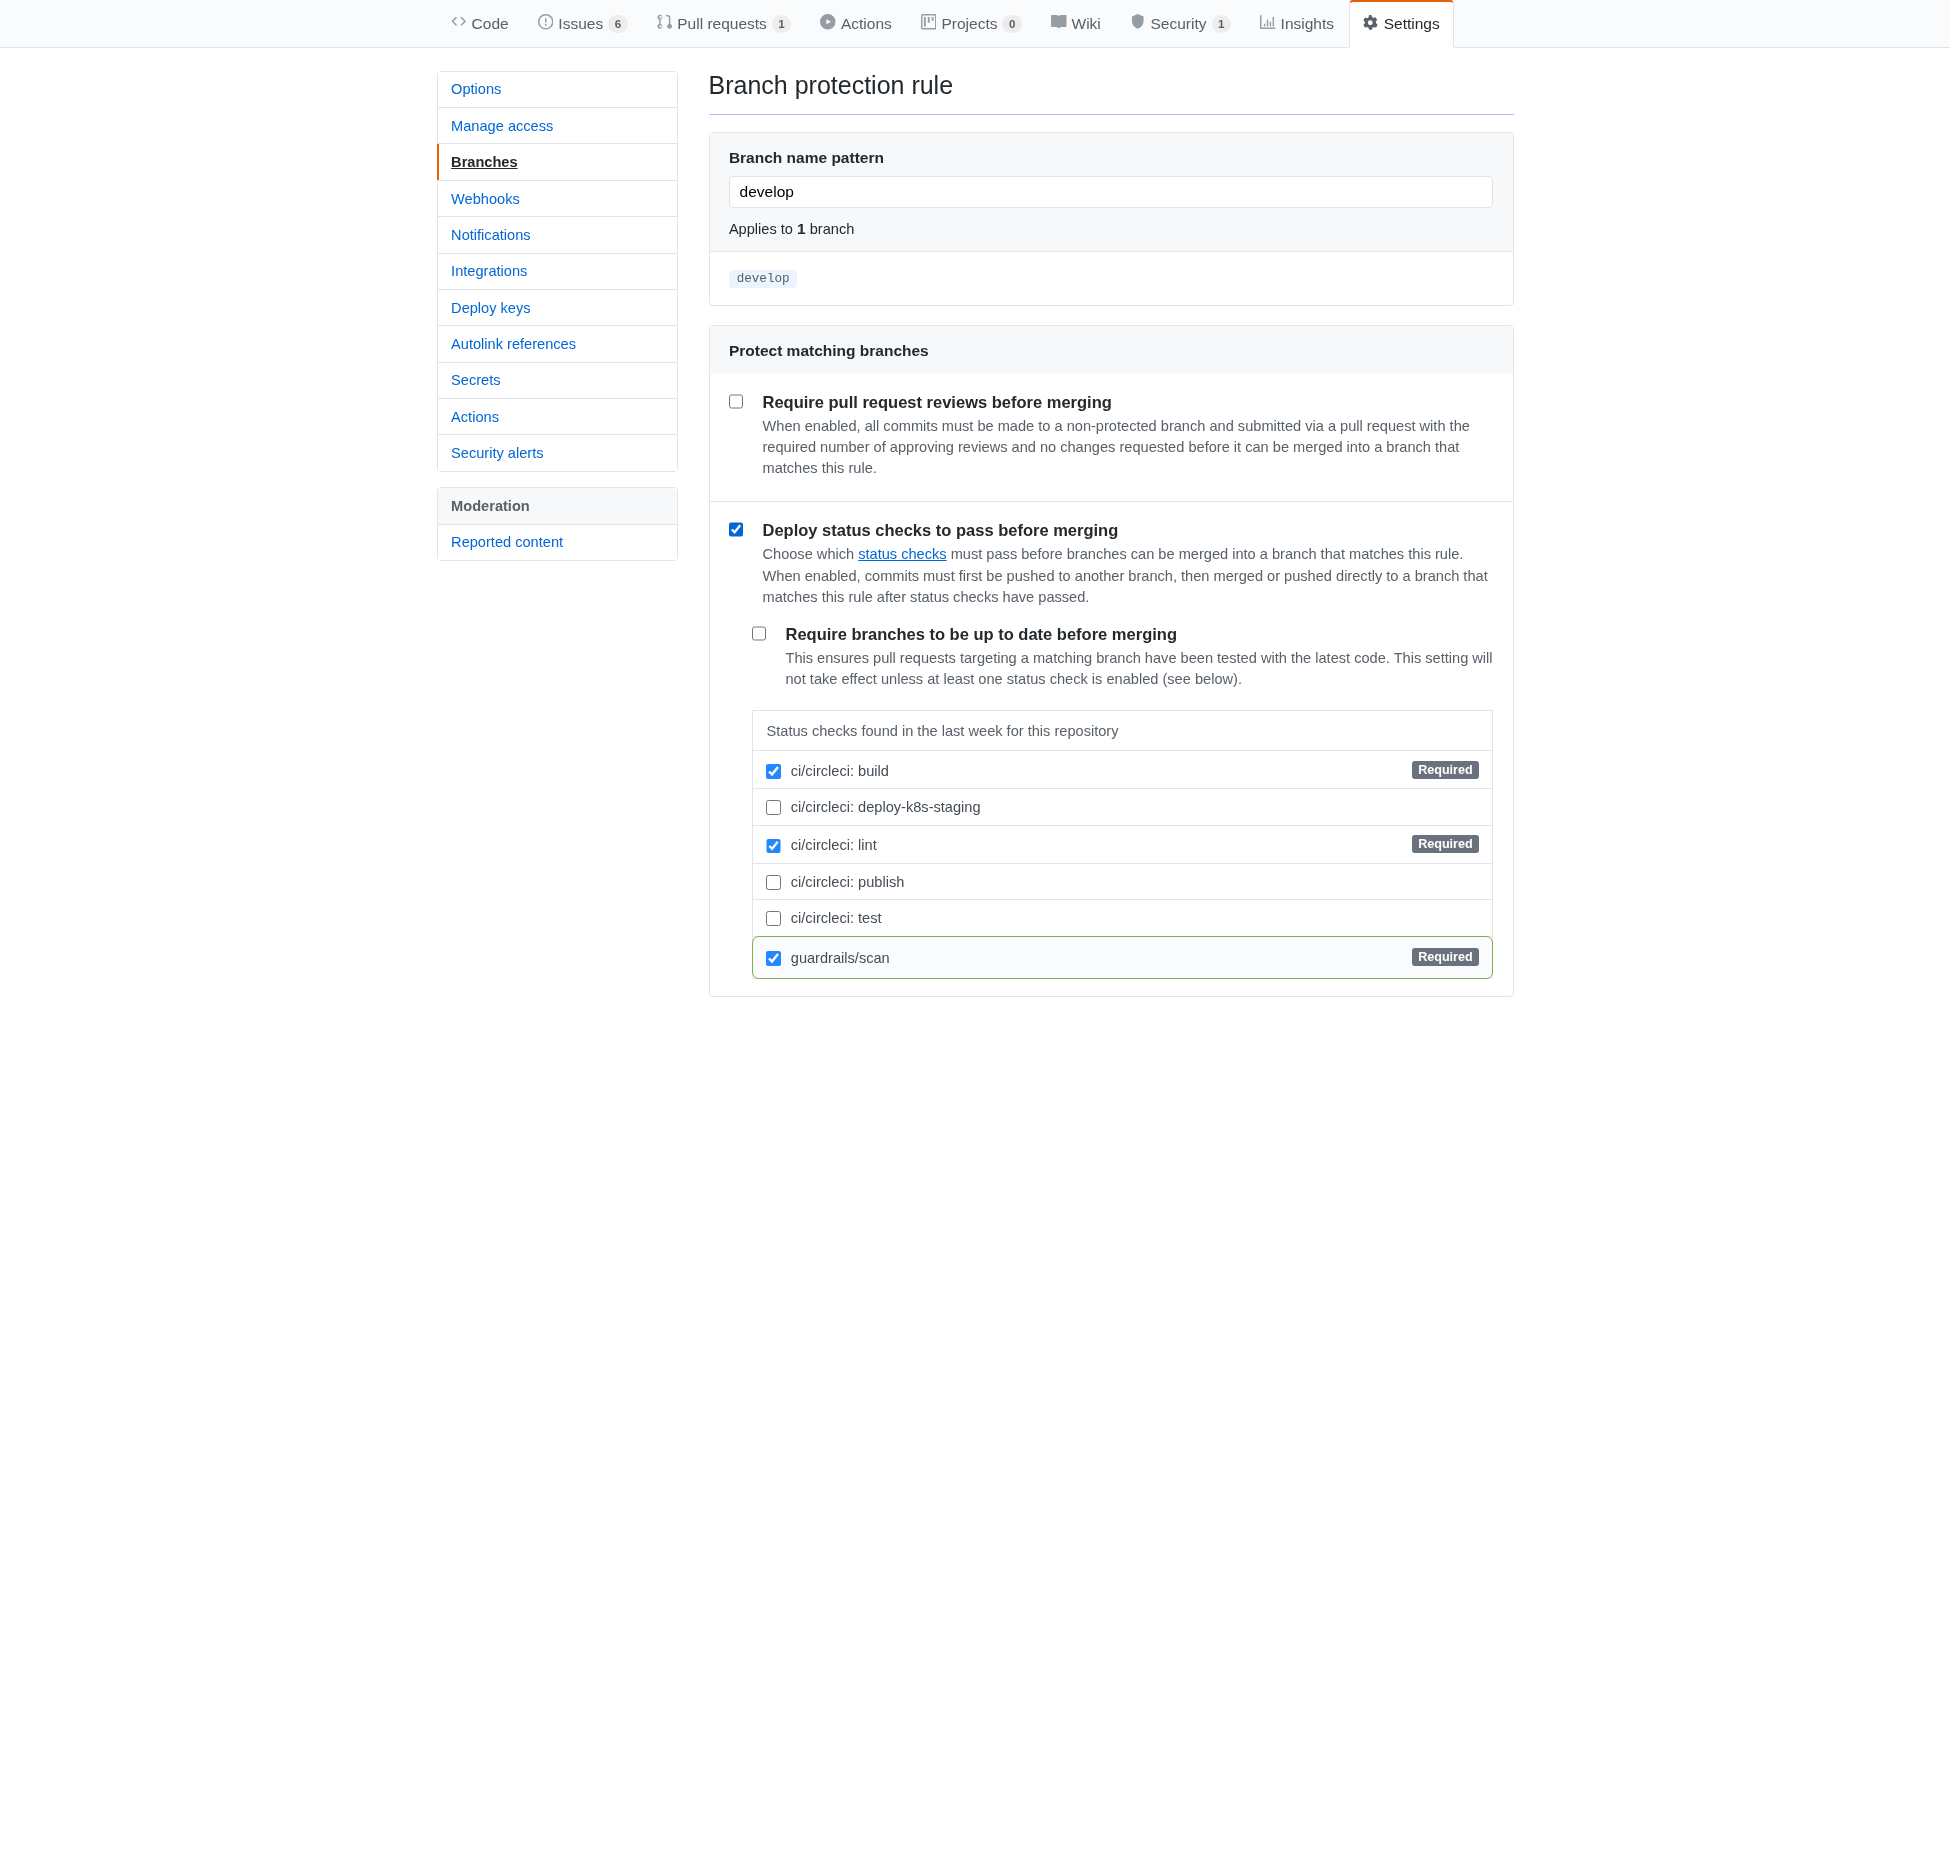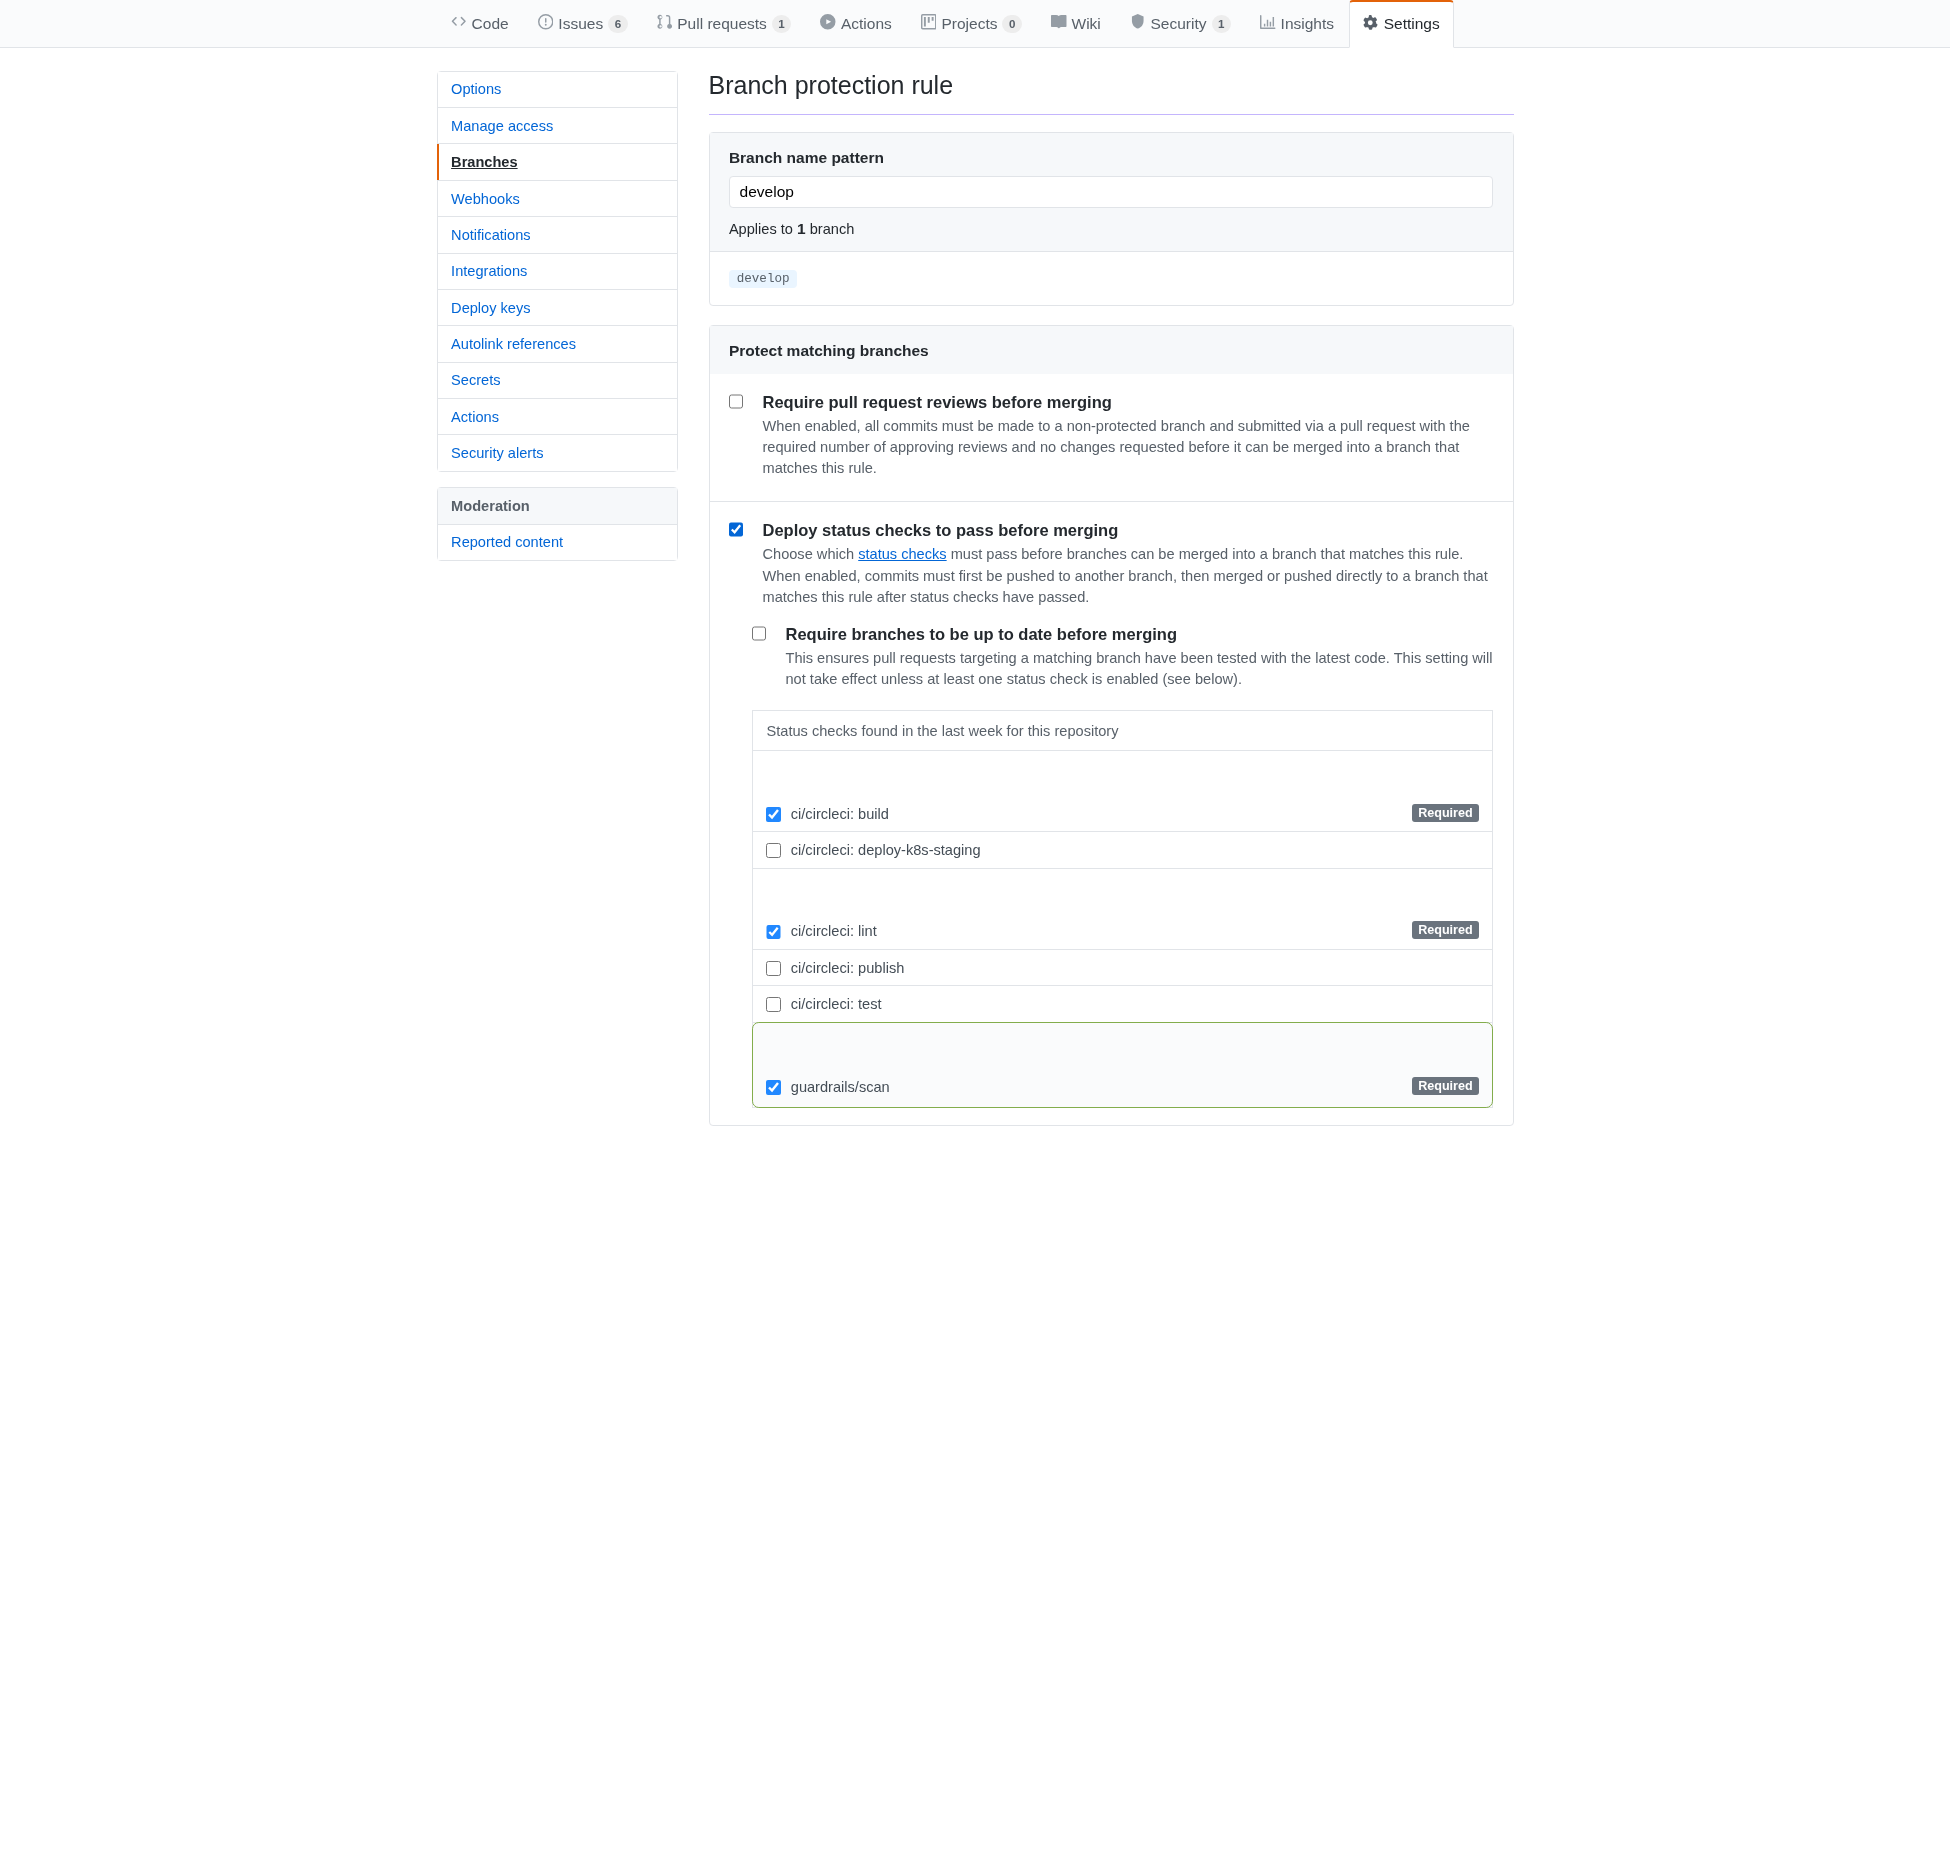--- a/index.html
+++ b/index.html
@@ -195,21 +195,20 @@
   }
   .status-item .name { color: #444d56; font-weight: 500; }
   .status-item .req {
     margin-left: auto;
     background: #6a737d;
     color: #fff;
     font-size: 12.6px;
     font-weight: 600;
     padding: 1.9px 5.8px;
     border-radius: 2.9px;
-    margin-top: 43px;
   }
   .highlighted {
     outline: 1.9px solid #83ad4c;
     outline-offset: 0;
     border-radius: 5.8px;
     background: #fafbfc;
     padding-top: 11.6px;
     padding-bottom: 11.6px;
   }
 </style>

